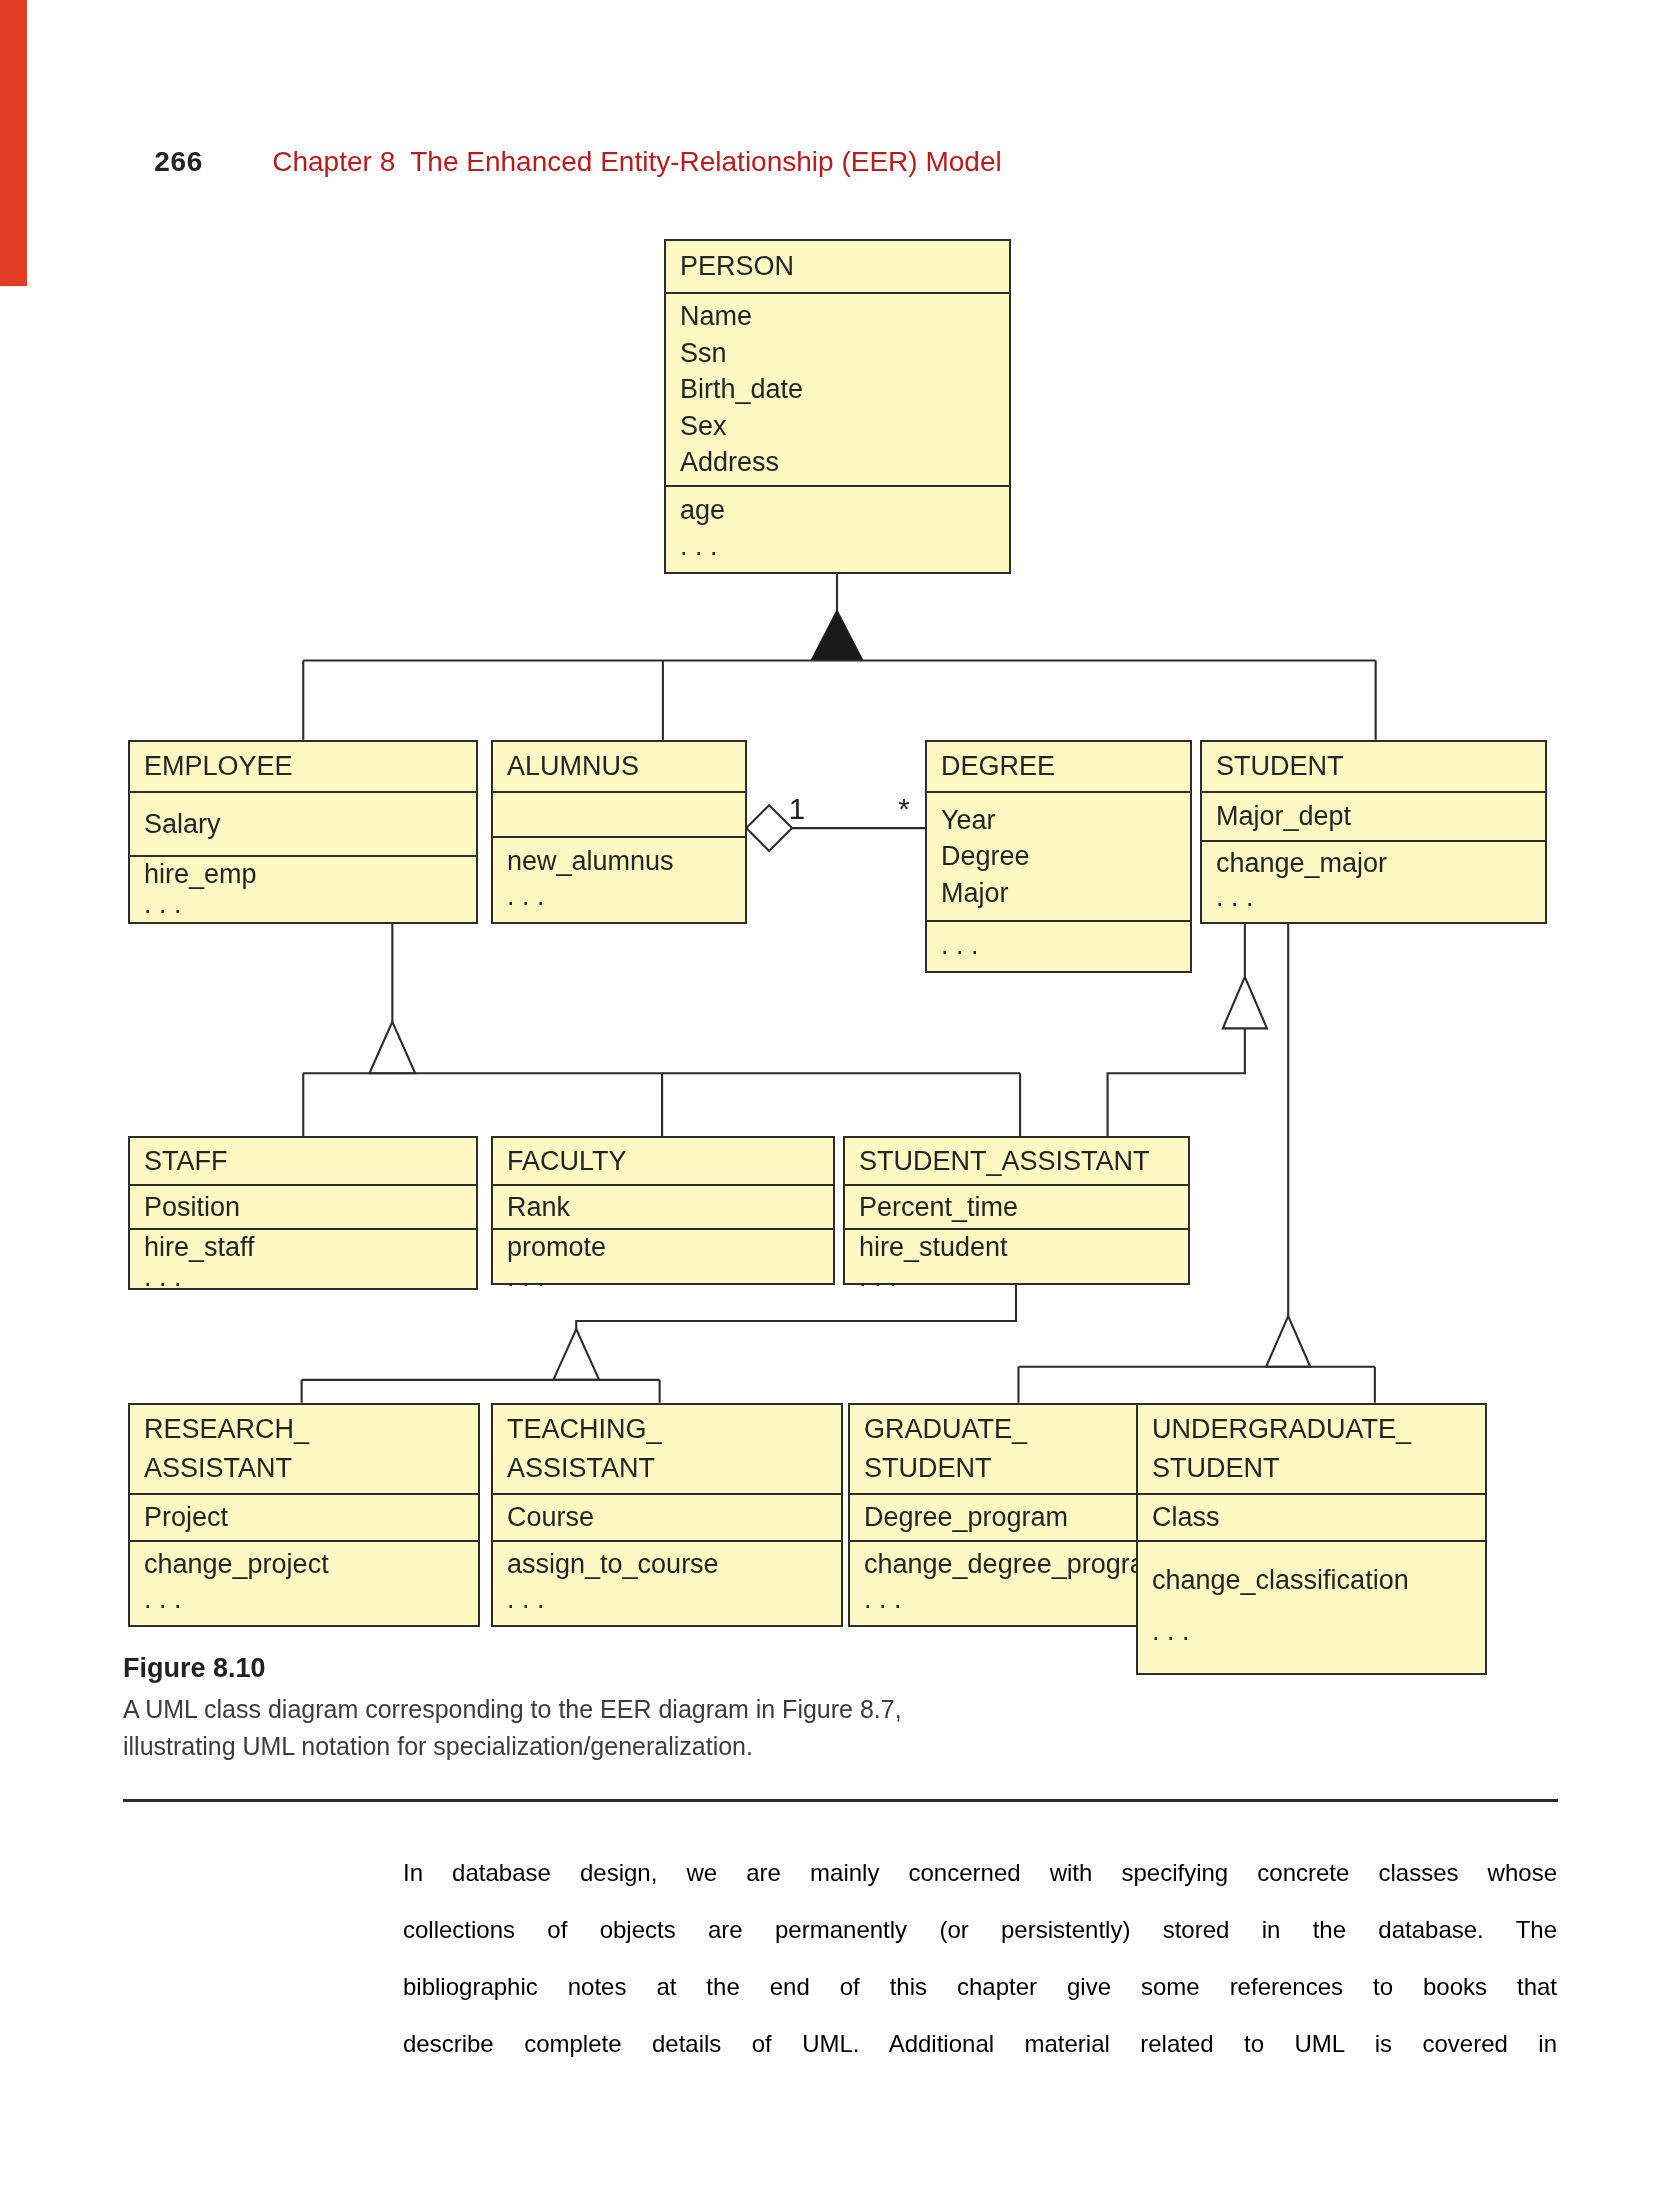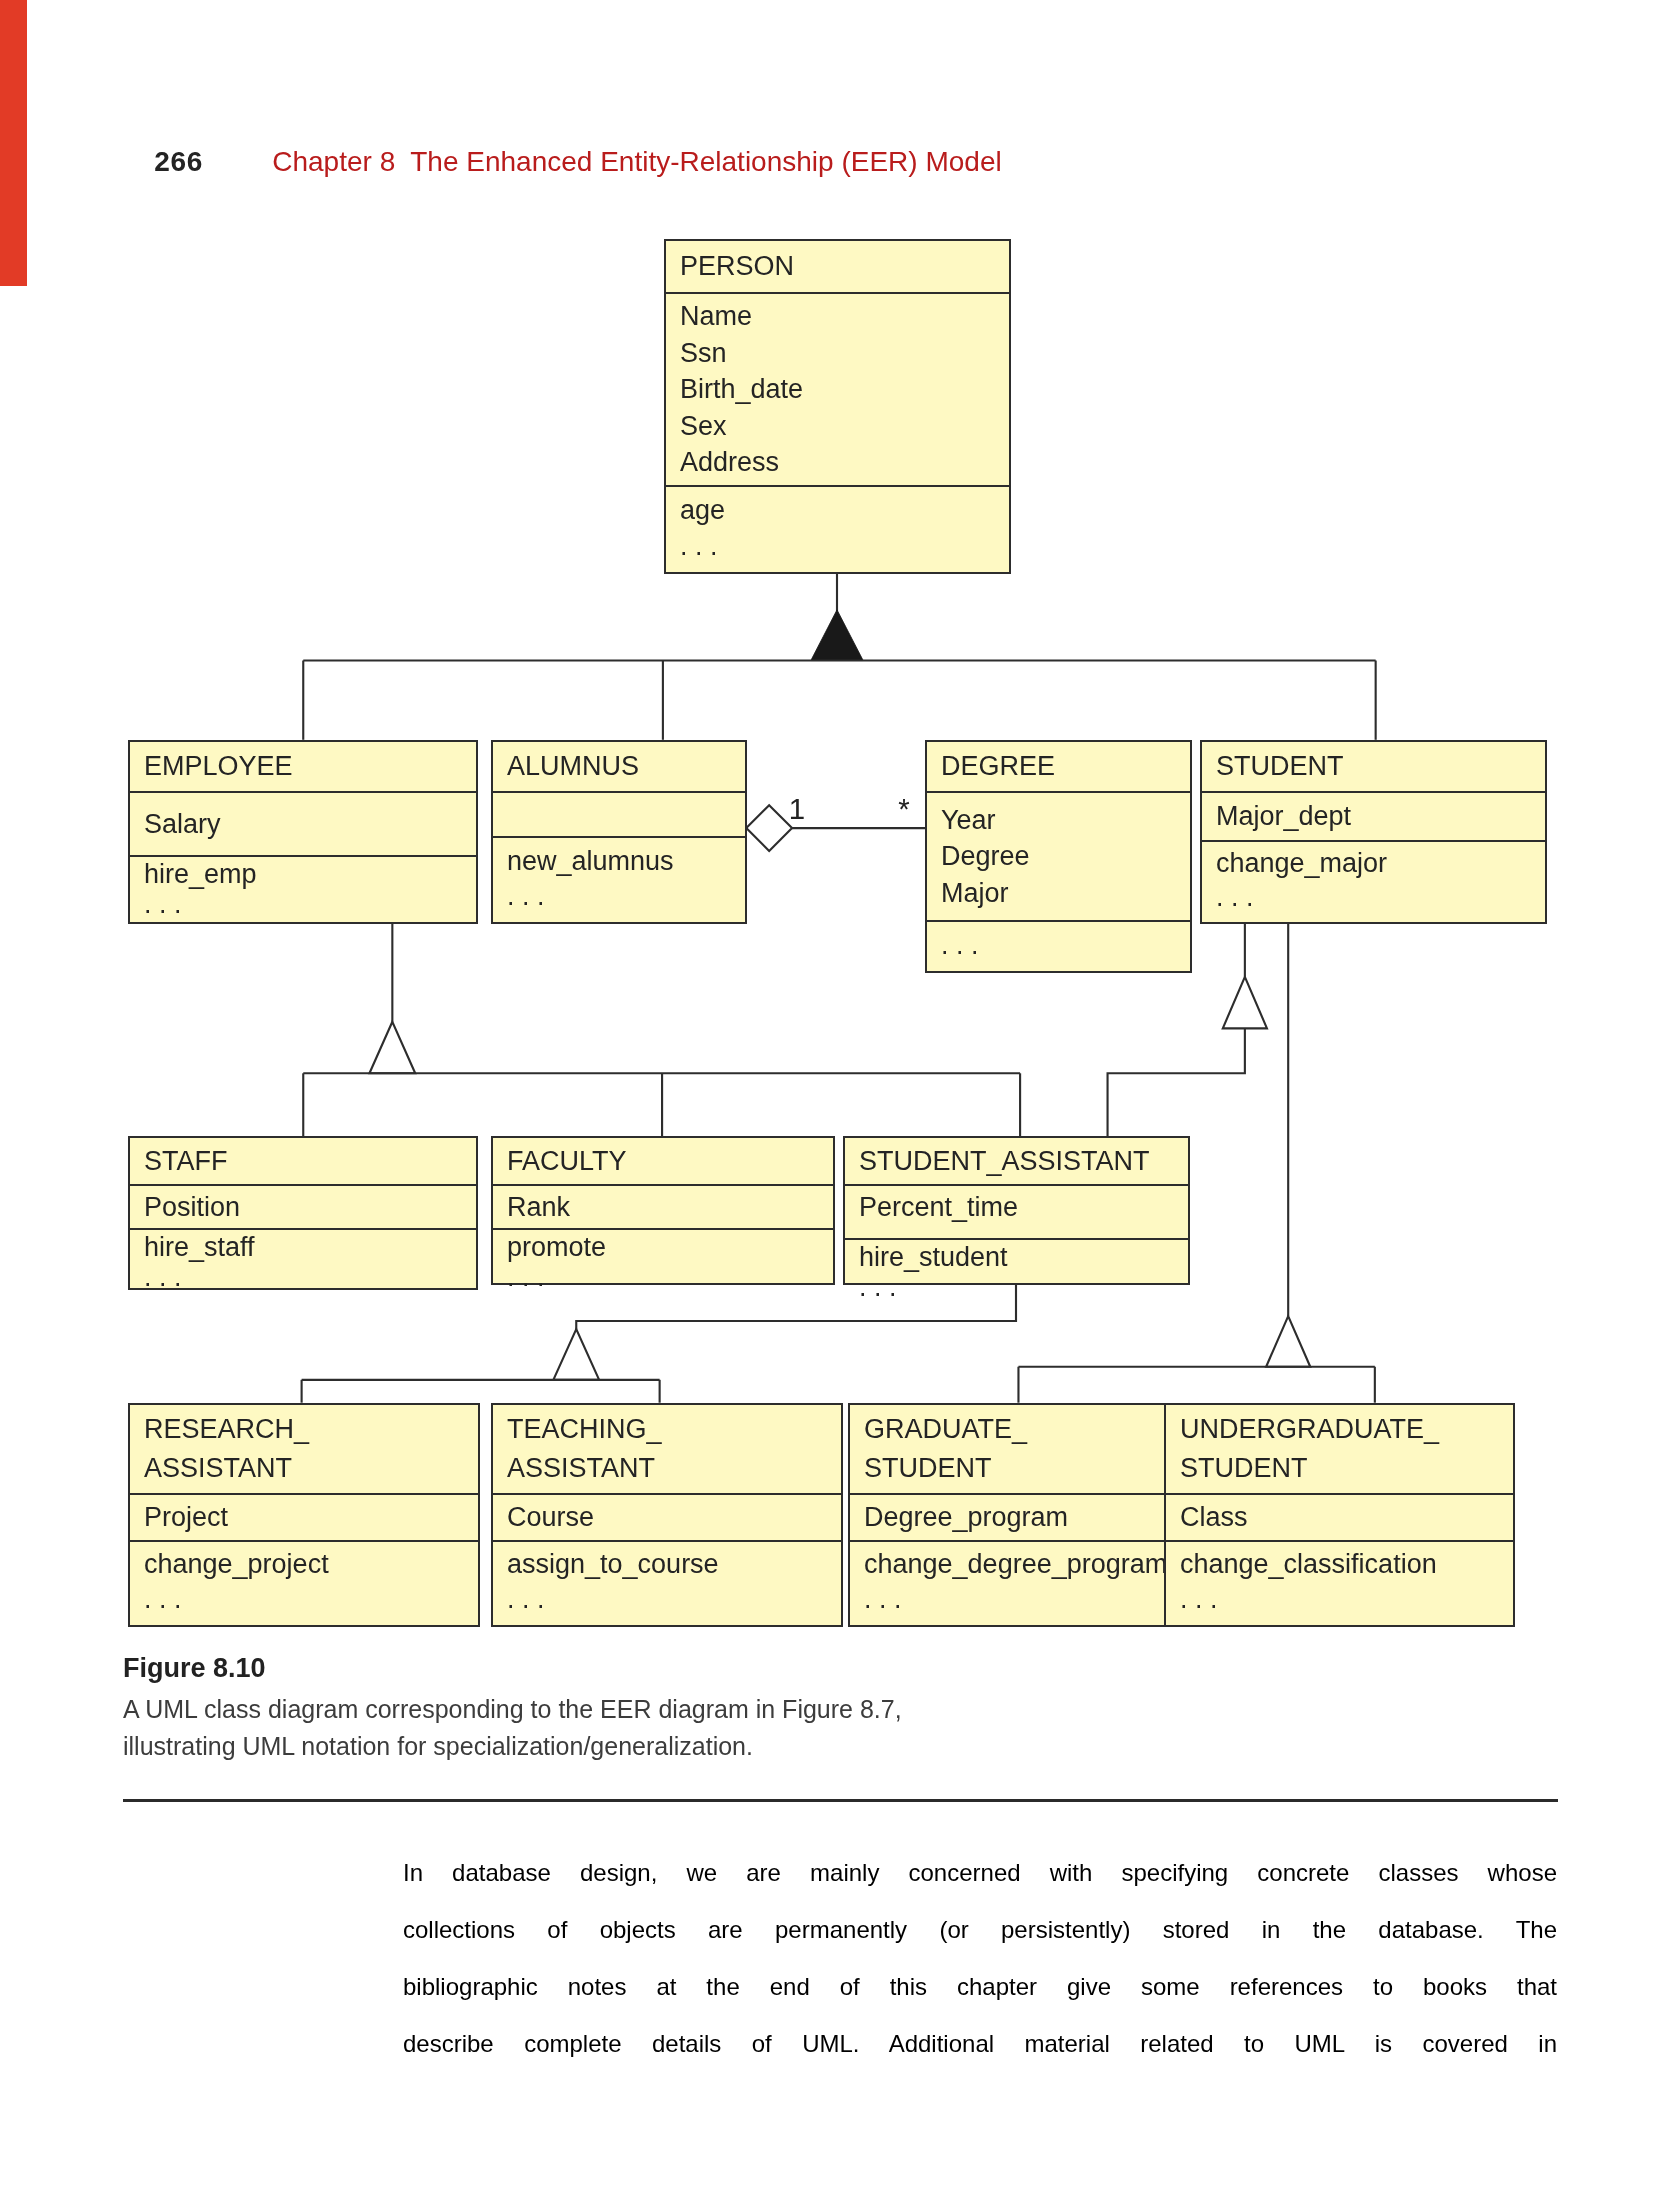--- a/index.html
+++ b/index.html
@@ -175,21 +175,21 @@
     </div>
   </div>
 
   <div class="uml" style="left:843px;top:1136px;width:347px;height:149px;">
     <div class="cmp" style="flex:0 0 46px;">
       <div class="ln">STUDENT_ASSISTANT</div>
     </div>
     <div class="cmp cmp2" style="flex:0 0 44px;">
       <div class="ln">Percent_time</div>
     </div>
-    <div class="cmp cmp2 ops" style="flex:1 1 auto;margin-top:10px;">
+    <div class="cmp cmp2 ops" style="flex:1 1 auto;">
       <div class="ln">hire_student</div>
       <div class="ln">. . .</div>
     </div>
   </div>
 
   <div class="uml" style="left:128px;top:1403px;width:352px;height:224px;">
     <div class="cmp t2" style="flex:0 0 88px;">
       <div class="ln">RESEARCH_</div>
       <div class="ln">ASSISTANT</div>
     </div>
@@ -223,21 +223,21 @@
     </div>
     <div class="cmp cmp2" style="flex:0 0 47px;">
       <div class="ln">Degree_program</div>
     </div>
     <div class="cmp cmp2 ops" style="flex:1 1 auto;">
       <div class="ln">change_degree_program</div>
       <div class="ln">. . .</div>
     </div>
   </div>
 
-  <div class="uml" style="left:1164px;top:1403px;width:351px;height:224px;">
+  <div class="uml" style="left:1136px;top:1403px;width:351px;height:272px;">
     <div class="cmp t2" style="flex:0 0 88px;">
       <div class="ln">UNDERGRADUATE_</div>
       <div class="ln">STUDENT</div>
     </div>
     <div class="cmp cmp2" style="flex:0 0 47px;">
       <div class="ln">Class</div>
     </div>
     <div class="cmp cmp2 ops" style="flex:1 1 auto;">
       <div class="ln">change_classification</div>
       <div class="ln">. . .</div>

